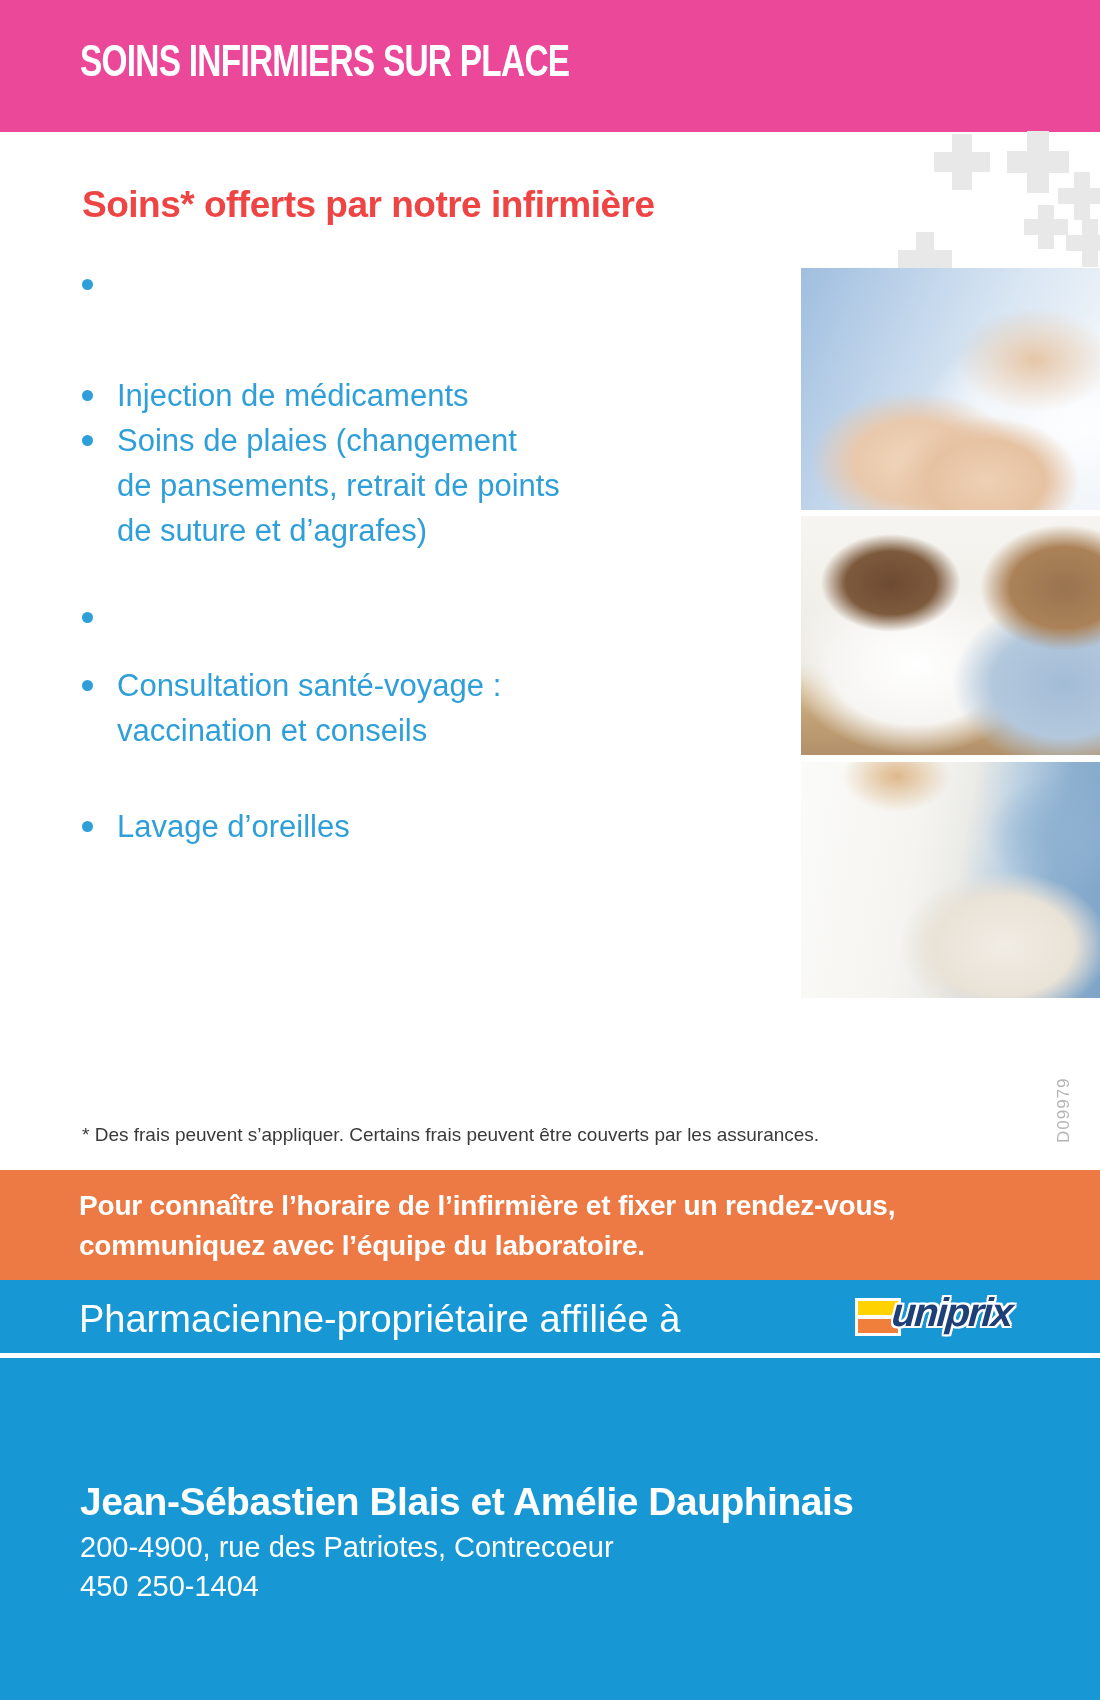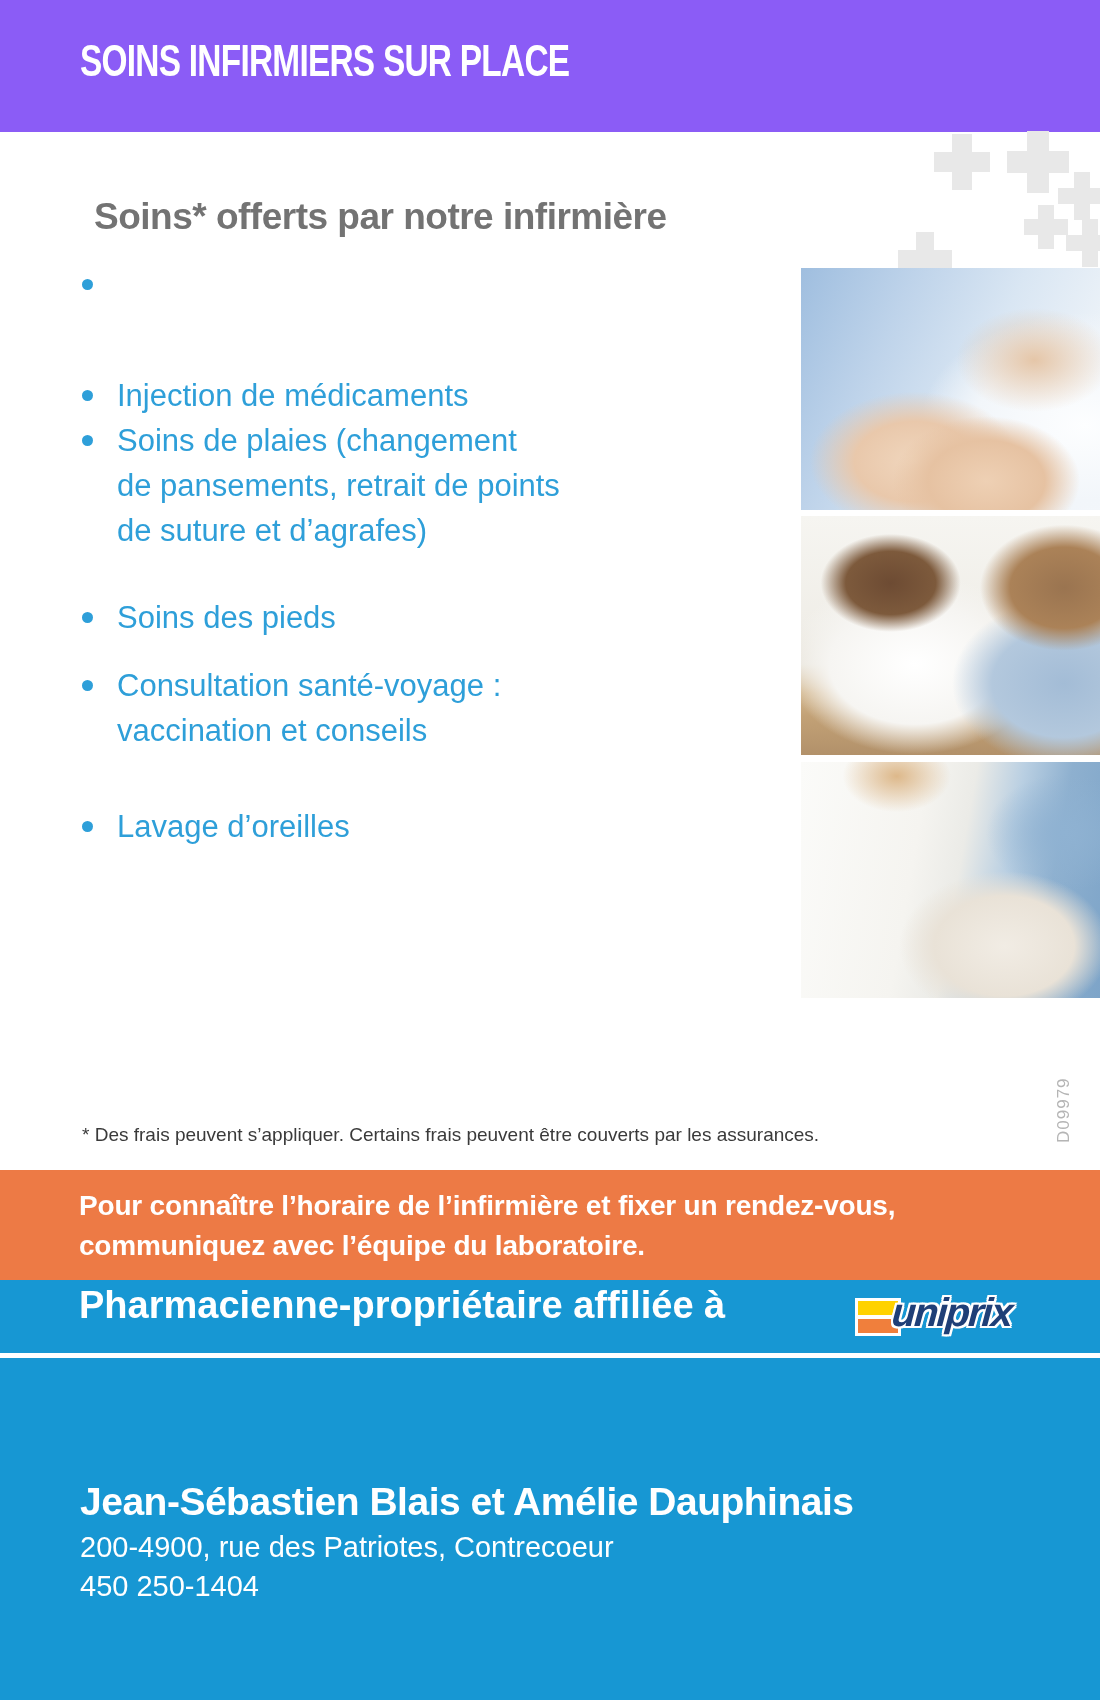--- a/index.html
+++ b/index.html
@@ -1,32 +1,32 @@
 <!DOCTYPE html>
 <html><head>
 <meta charset="utf-8">
 <style>
   html,body { margin:0; padding:0; background:#ffffff; }
   .page {
     position:relative; width:1100px; height:1700px; overflow:hidden;
     background:#ffffff; font-family:"Liberation Sans", sans-serif;
   }
   
-  .header-band { position:absolute; left:0; top:0; width:1100px; height:132px; background:#8b5cf6;text-align:right; }
+  .header-band { position:absolute; left:0; top:0; width:1100px; height:132px; background:#ec4899;text-align:right; }
   .header-title {
     position:absolute; left:80px; top:36px; margin:0;
     font-size:44px; font-weight:bold; color:#ffffff; letter-spacing:-1px;
     transform:scaleX(.76); transform-origin:0 0; white-space:nowrap;
   }
   
   .crosses { position:absolute; left:790px; top:130px; }
   
   .section-heading {
-    position:absolute; left:78px; top:180px; margin:16px;
-    font-size:37px; font-weight:bold; color:#737373; letter-spacing:-.5px; white-space:nowrap;
+    position:absolute; left:78px; top:180px; margin:4px;
+    font-size:37px; font-weight:bold; color:#ef4444; letter-spacing:-.5px; white-space:nowrap;
   }
   
   .bullets { list-style:none; margin:0; padding:0; }
   .bullet-item {
     position:absolute; left:80px; padding-left:37px;
     font-size:31px; line-height:45px; color:#2E9FD9; white-space:nowrap;
   }
   .bullet-item .dot {
     position:absolute; left:2px; top:17px; width:11px; height:11px;
     border-radius:50%; background:#2E9FD9;
@@ -66,21 +66,21 @@
     font-size:17px; color:#B5B5B5; letter-spacing:1px; white-space:nowrap;
   }
   
   .cta-band { position:absolute; left:0; top:1170px; width:1100px; height:110px; background:#ED7A45; }
   .cta-text {
     position:absolute; left:79px; top:16px; font-size:28px; font-weight:bold;
     color:#ffffff; line-height:40px; letter-spacing:-.2px; white-space:nowrap;
   }
   
   .affil-band { position:absolute; left:0; top:1280px; width:1100px; height:73px; background:#1797D3; }
-  .affil-label { position:absolute; left:79px; top:4px; font-size:38px; font-weight:700; color:#ffffff; white-space:nowrap; }
+  .affil-label { position:absolute; left:79px; top:18px; font-size:38px; font-weight:400; color:#ffffff; white-space:nowrap; }
   .uniprix-logo { position:absolute; left:858px; top:8px; width:180px; height:58px; }
   .uniprix-logo .bar { position:absolute; left:0; width:40px; height:14px; box-shadow:0 0 0 3px #ffffff; }
   .uniprix-logo .bar-yellow { top:13px; background:#FFD200; }
   .uniprix-logo .bar-orange { top:31px; background:#F07F3C; }
   .uniprix-word {
     position:absolute; left:34px; top:2px; font-size:40px; font-weight:bold; font-style:italic;
     color:#1F3F77; letter-spacing:-2px; transform:skewX(-4deg); white-space:nowrap;
     text-shadow:-2px 0 #fff, 2px 0 #fff, 0 -2px #fff, 0 2px #fff,
                 -2px -2px #fff, 2px -2px #fff, -2px 2px #fff, 2px 2px #fff;
   }
@@ -128,21 +128,20 @@
       <div class="line">Injection de médicaments</div>
     </li>
     <li class="bullet-item b2">
       <span class="dot"></span>
       <div class="line">Soins de plaies (changement</div>
       <div class="line">de pansements, retrait de points</div>
       <div class="line">de suture et d’agrafes)</div>
     </li>
     <li class="bullet-item b3">
       <span class="dot"></span>
-      <div class="line">Soins des pieds</div>
     </li>
     <li class="bullet-item b4">
       <span class="dot"></span>
       <div class="line">Consultation santé-voyage :</div>
       <div class="line">vaccination et conseils</div>
     </li>
     <li class="bullet-item b5">
       <span class="dot"></span>
       <div class="line">Lavage d’oreilles</div>
     </li>

